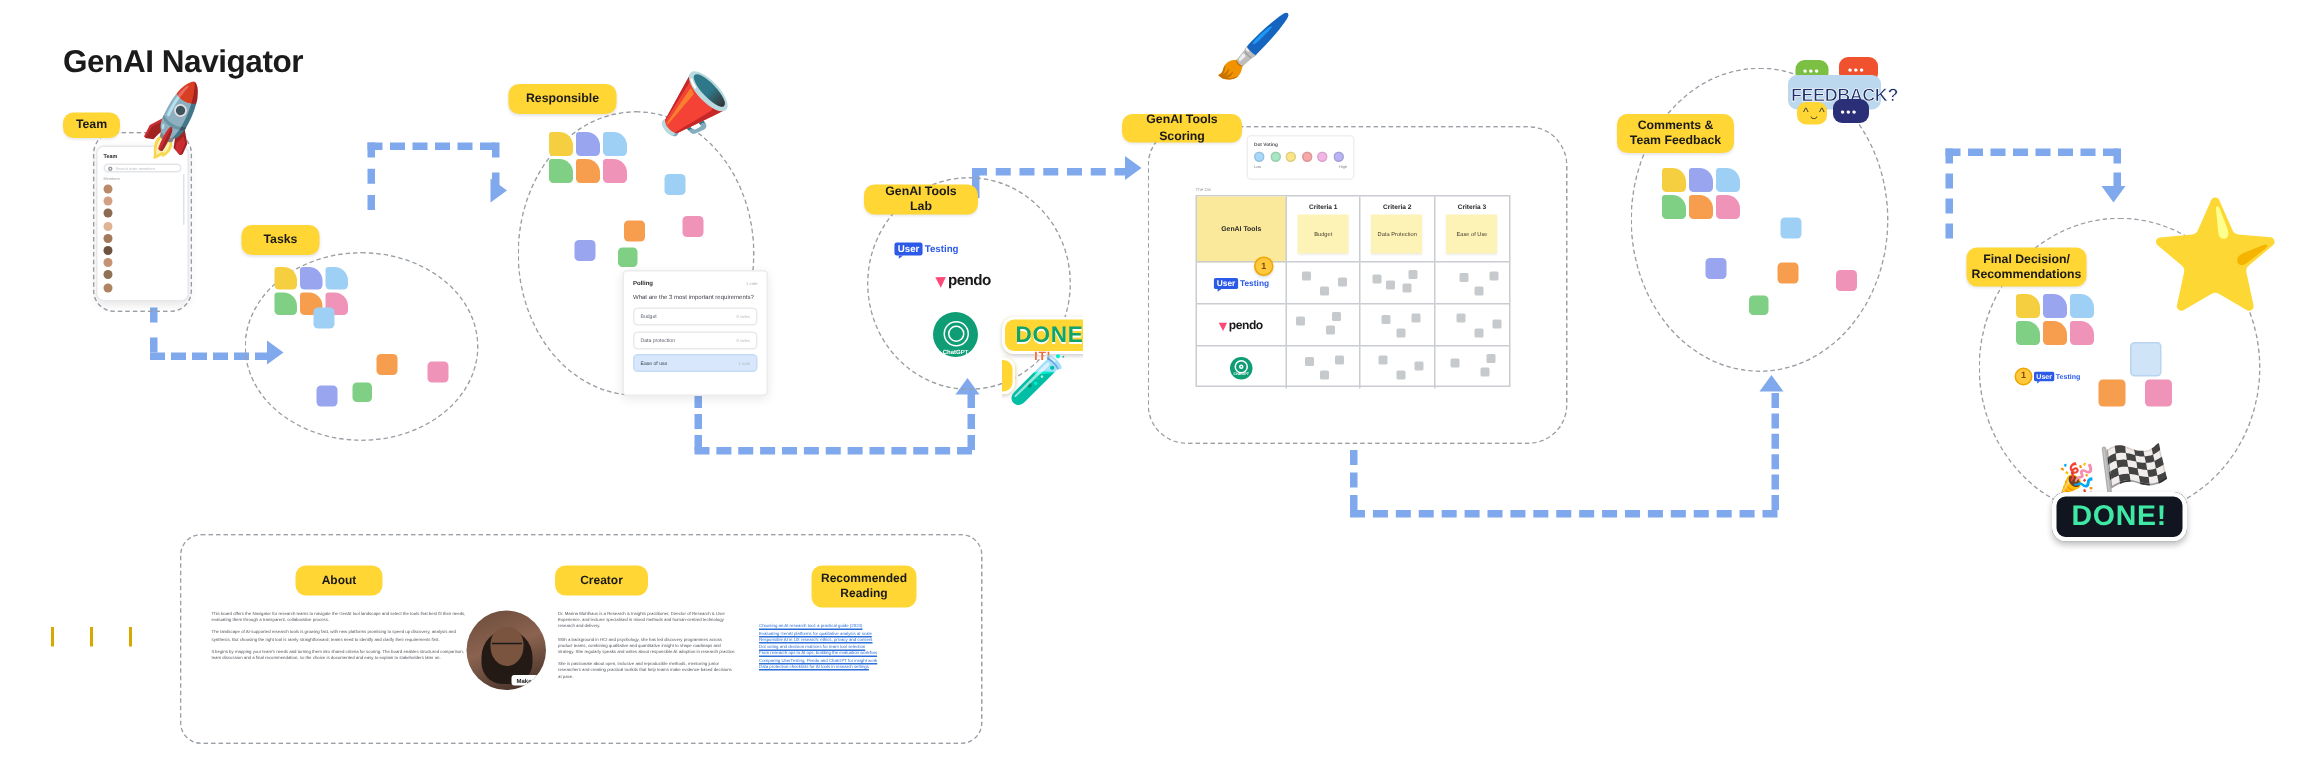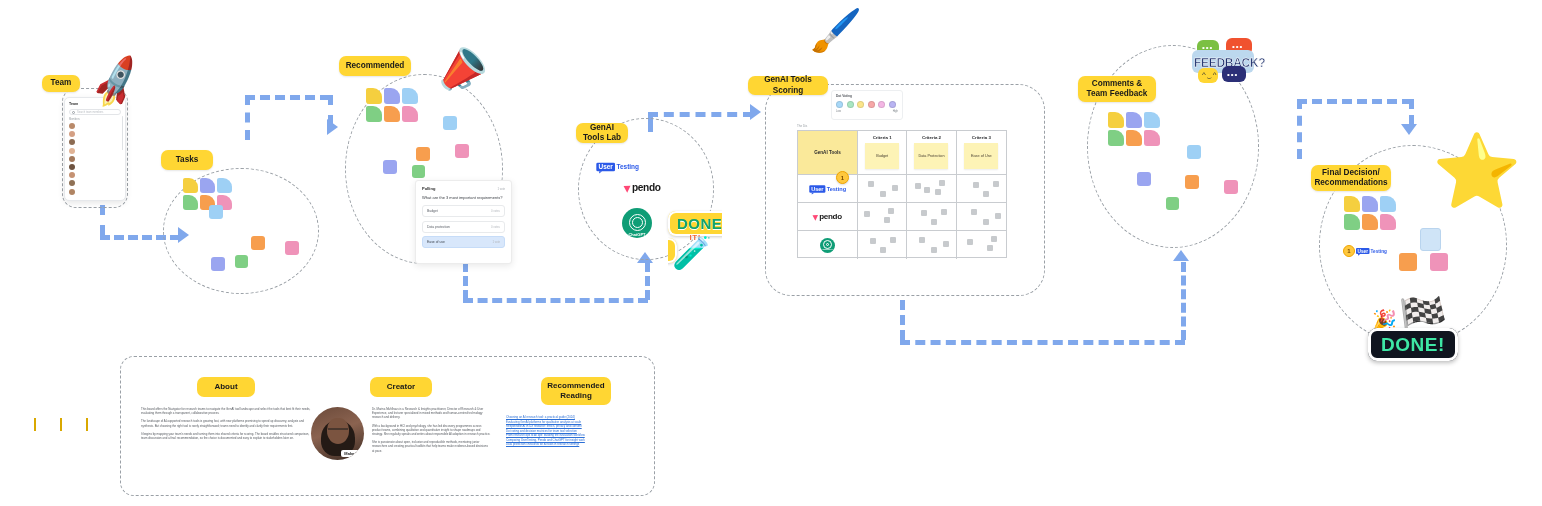--- a/index.html
+++ b/index.html
@@ -247,20 +247,21 @@
     position:absolute; right:2px; bottom:3px; background:#fff; border-radius:2px;
     font-size:4px; font-weight:bold; color:#1a1a1a; padding:1px 3px;
   }
   .link { font-size:2.9px; color:#2b6fd6; text-decoration:underline; line-height:1.55; display:block; }
 </style>
 </head>
 <body>
 
 <div class="stage">
 
+  <div class="board-title">GenAI Navigator</div>
 
   <div class="conn v" style="left:100px; top:205px; height:30px;"></div>
   <div class="conn h" style="left:100px; top:235px; width:80px;"></div>
   <div class="arrow right" style="left:178px; top:227px;"></div>
 
   <div class="conn v" style="left:245px; top:95px; height:45px;"></div>
   <div class="conn h" style="left:245px; top:95px; width:85px;"></div>
   <div class="conn v" style="left:328px; top:95px; height:30px;"></div>
   <div class="arrow right" style="left:327px; top:119px;"></div>
 
@@ -345,21 +346,21 @@
       <div class="sticky r" style="left: 200px; top: 195px; width: 15px; height: 15px; background: rgb(247, 158, 78);"></div>
       <div class="sticky r" style="left: 217px; top: 195px; width: 15px; height: 15px; background: rgb(239, 147, 185);"></div>
       <div class="sticky" style="left: 209px; top: 205px; width: 14px; height: 14px; background: rgb(158, 208, 245);"></div>
       <div class="sticky" style="left: 211px; top: 257px; width: 14px; height: 14px; background: rgb(154, 165, 240);"></div>
       <div class="sticky" style="left: 251px; top: 236px; width: 14px; height: 14px; background: rgb(247, 158, 78);"></div>
       <div class="sticky" style="left: 285px; top: 241px; width: 14px; height: 14px; background: rgb(239, 147, 185);"></div>
       <div class="sticky" style="left: 235px; top: 255px; width: 13px; height: 13px; background: rgb(127, 207, 132);"></div>
     </div>
 
   <div class="dcircle" style="left:345px; top:74px; width:158px; height:190px;"></div>
-  <div class="chip" style="left:339px; top:56px; width:72px; height:20px;">Recommended</div>
+  <div class="chip" style="left:339px; top:56px; width:72px; height:20px;">Responsible</div>
   <div class="sticker megaphone" style="left:435px; top:50px;">📣</div>
   <div id="req-stickies">
       <div class="sticky r" style="left: 366px; top: 88px; width: 16px; height: 16px; background: rgb(245, 207, 63);"></div>
       <div class="sticky r" style="left: 384px; top: 88px; width: 16px; height: 16px; background: rgb(154, 165, 240);"></div>
       <div class="sticky r" style="left: 402px; top: 88px; width: 16px; height: 16px; background: rgb(158, 208, 245);"></div>
       <div class="sticky r" style="left: 366px; top: 106px; width: 16px; height: 16px; background: rgb(127, 207, 132);"></div>
       <div class="sticky r" style="left: 384px; top: 106px; width: 16px; height: 16px; background: rgb(247, 158, 78);"></div>
       <div class="sticky r" style="left: 402px; top: 106px; width: 16px; height: 16px; background: rgb(239, 147, 185);"></div>
       <div class="sticky" style="left: 443px; top: 116px; width: 14px; height: 14px; background: rgb(158, 208, 245);"></div>
       <div class="sticky" style="left: 383px; top: 160px; width: 14px; height: 14px; background: rgb(154, 165, 240);"></div>
@@ -384,21 +385,21 @@
           <span class="cnt">0 votes</span>
         </div>
         <div class="poll-opt sel">
           <span class="lbl">Ease of use</span>
           <span class="cnt">1 vote</span>
         </div>
       </div>
   </div>
 
   <div class="dcircle" style="left:578px; top:118px; width:136px; height:142px;"></div>
-  <div class="chip" style="left:576px; top:123px; width:52px; height:20px;">GenAI Tools Lab</div>
+  <div class="chip" style="left:576px; top:123px; width:76px; height:20px;">GenAI Tools Lab</div>
 
   <div style="position:absolute; left:588px; top:156px;">
     <span class="logo-ut" style="transform:scale(.72);">
         <span class="ub">User</span>
         <span class="utxt">Testing</span>
       </span>
   </div>
   <div style="position:absolute; left:620px; top:178px;">
     <span class="logo-pendo" style="transform:scale(.78);">
         <span class="pm"></span>

